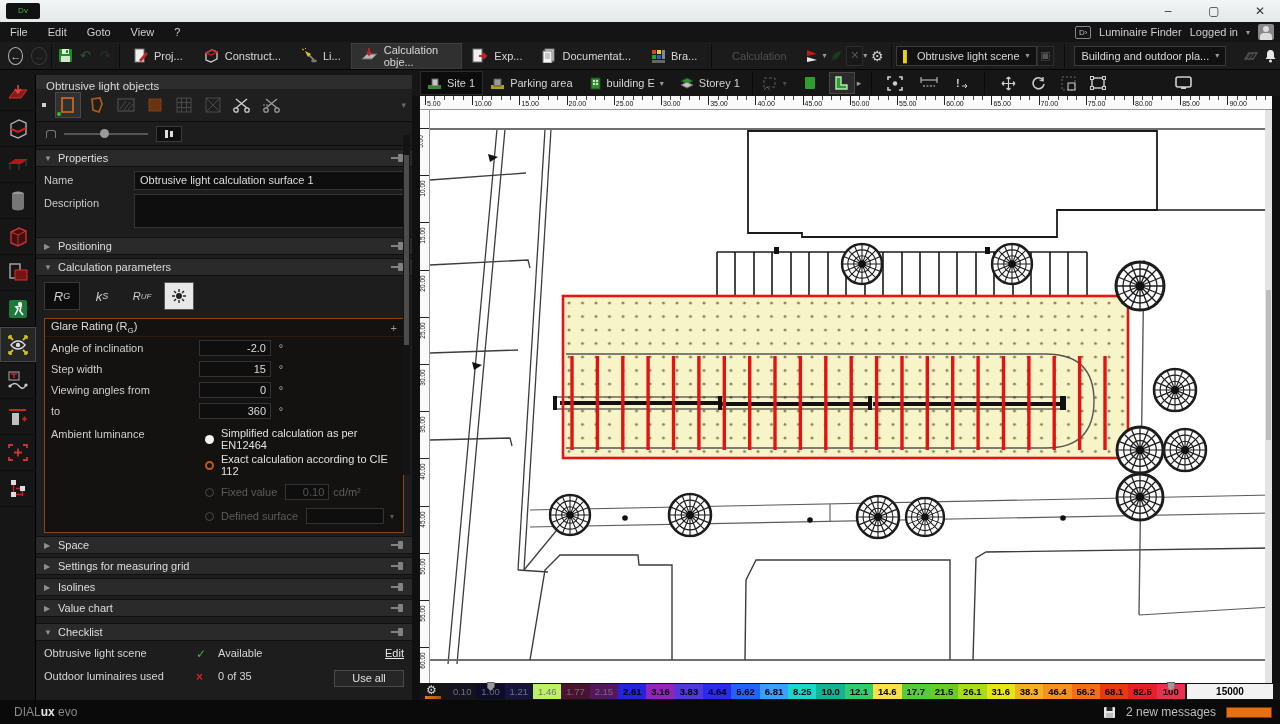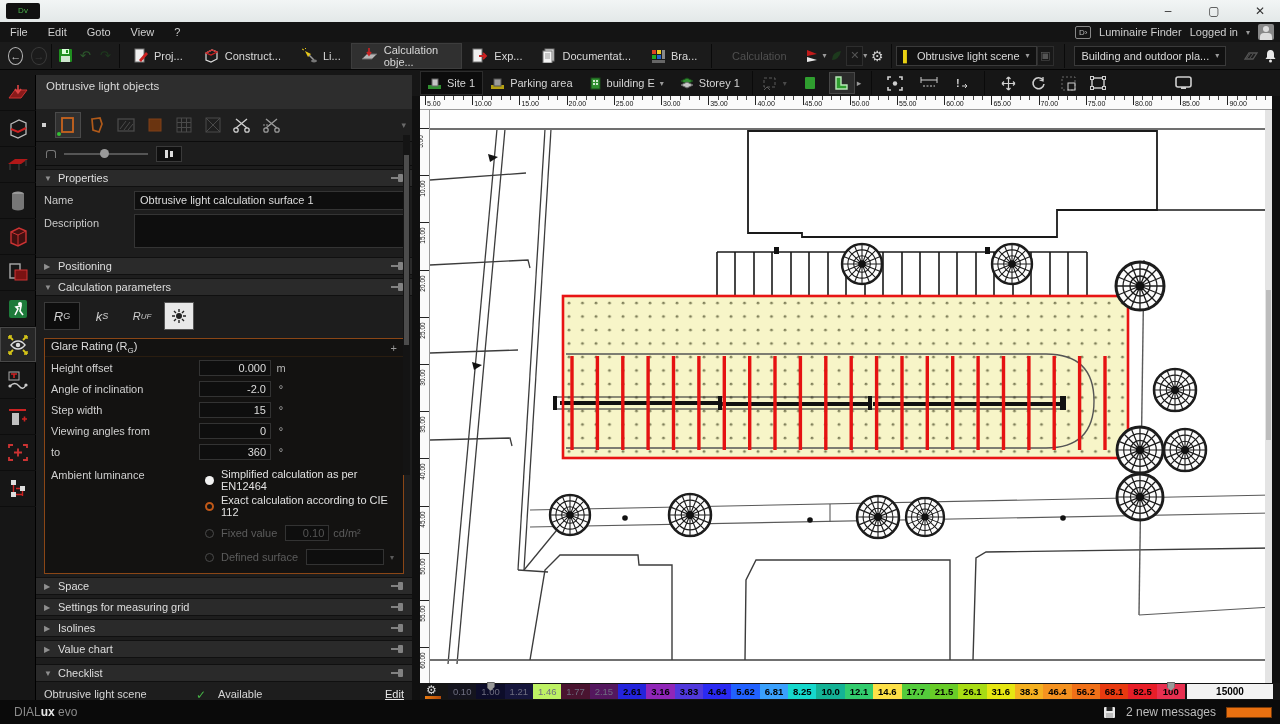--- a/index.html
+++ b/index.html
@@ -56,21 +56,21 @@
   
   #leftstrip { position:absolute; left:0; top:75px; width:36px; height:625px; background:#161616;
     border-right:1px solid #000; display:flex; flex-direction:column; align-items:center; }
   .strip-slot { width:36px; height:36px; display:flex; align-items:center; justify-content:center;
     border-bottom:1px solid #0d0d0d; }
   .strip-slot.active { background:#262626; box-shadow:inset 0 0 0 1px #484848; }
 
   
   #panel { position:absolute; left:36px; top:75px; width:376px; height:625px; background:#1d1d1d;
     color:#d8d8d8; font-size:11px; }
-  #panel-title { height:34px; background:#2d2d2d; line-height:22px; padding-left:10px; font-size:11.5px; }
+  #panel-title { height:14px; background:#2d2d2d; line-height:22px; padding-left:10px; font-size:11.5px; }
   #panel-tools { height:33px; background:#1f1f1f; display:flex; align-items:center; gap:3px; padding:0 6px;
     border-bottom:1px solid #0c0c0c; }
   .ptool { width:26px; height:26px; display:flex; align-items:center; justify-content:center; position:relative; }
   .ptool.active { background:#303030; box-shadow:inset 0 0 0 1px #4a4a4a; }
   .ptool.active::after { content:""; position:absolute; left:2px; bottom:2px; width:4px; height:4px;
     background:#35c135; border-radius:50%; }
   .dot-lead { width:4px; height:4px; background:#cfcfcf; margin-right:6px; }
   #panel-slider-row { height:24px; display:flex; align-items:center; gap:8px; padding:0 10px;
     border-bottom:1px solid #0c0c0c; }
   .slider-track { width:84px; height:2px; background:#555; position:relative; }
@@ -652,25 +652,20 @@
           </svg>
       </div>
     </div>
 
     <div id="glare-group">
       <div class="group-head">
         <span>
           <span>Glare Rating (R</span><sub style="font-size:8px;">G</sub><span>)</span>
         </span>
         <span class="plus">+</span>
-      </div>
-      <div class="f-row">
-        <span class="f-label">Height offset</span>
-        <div class="f-input">0.000</div>
-        <span class="f-unit">m</span>
       </div>
       <div class="f-row">
         <span class="f-label">Angle of inclination</span>
         <div class="f-input">-2.0</div>
         <span class="f-unit">°</span>
       </div>
       <div class="f-row">
         <span class="f-label">Step width</span>
         <div class="f-input">15</div>
         <span class="f-unit">°</span>

